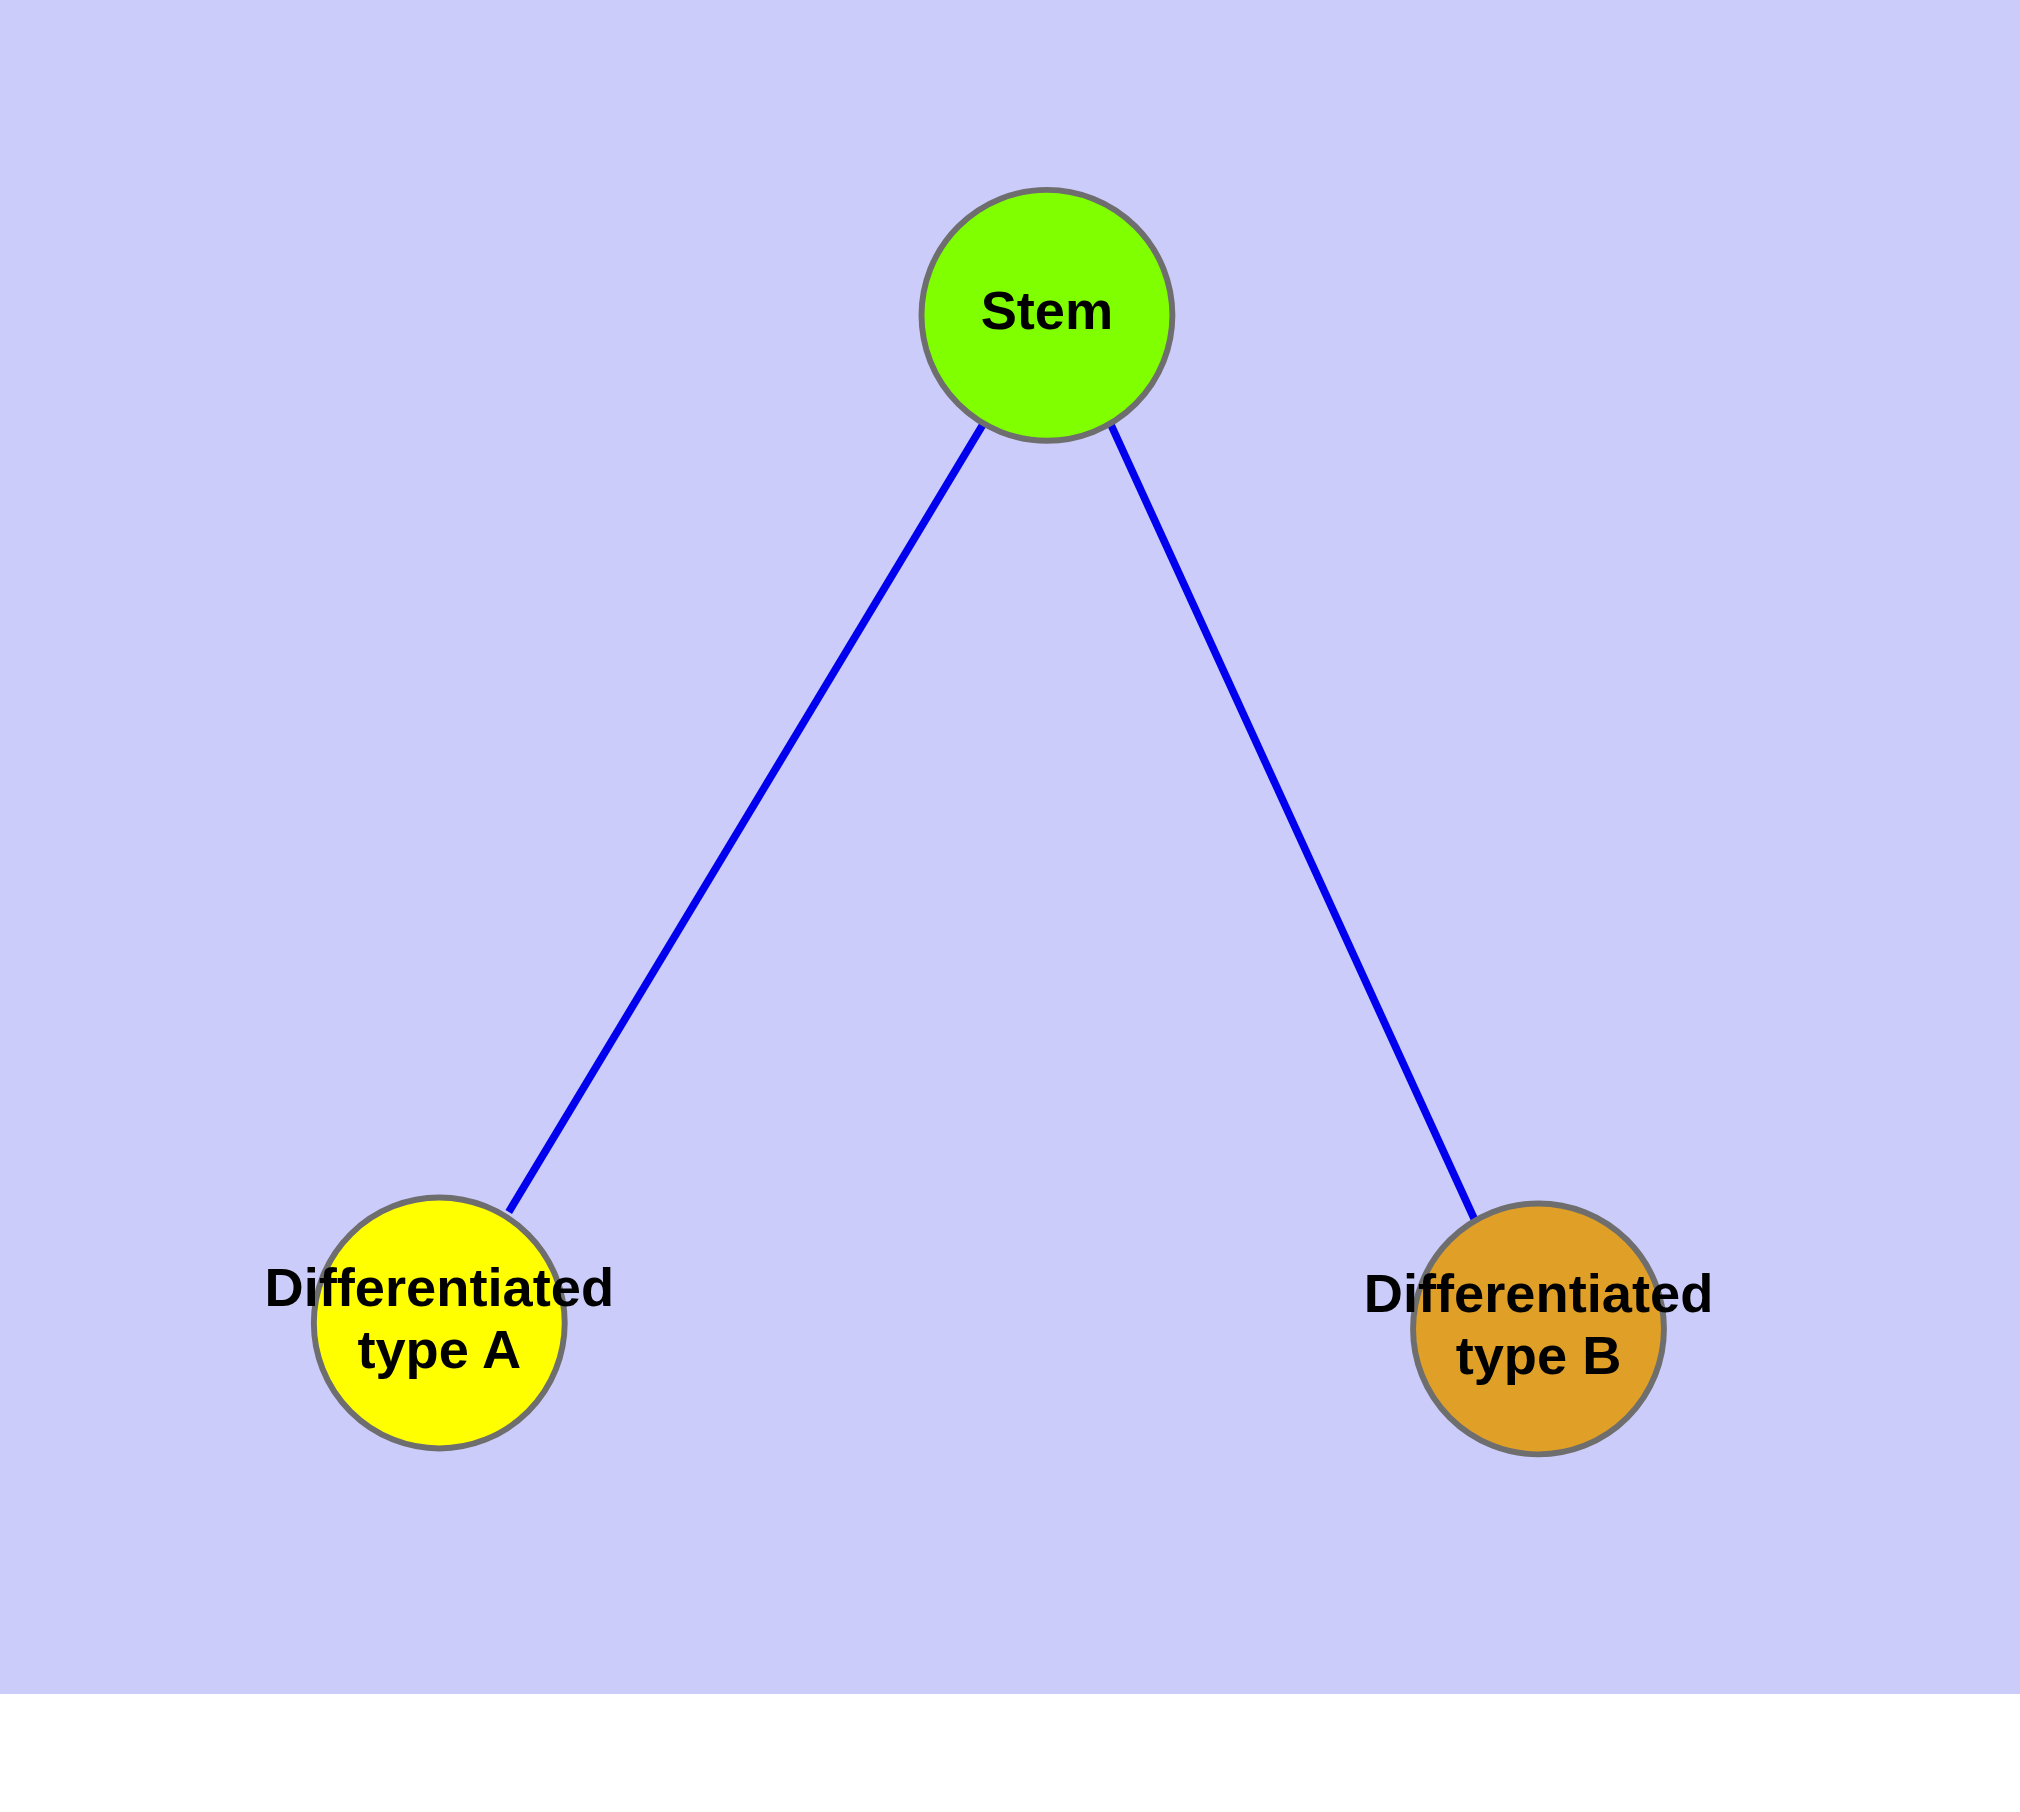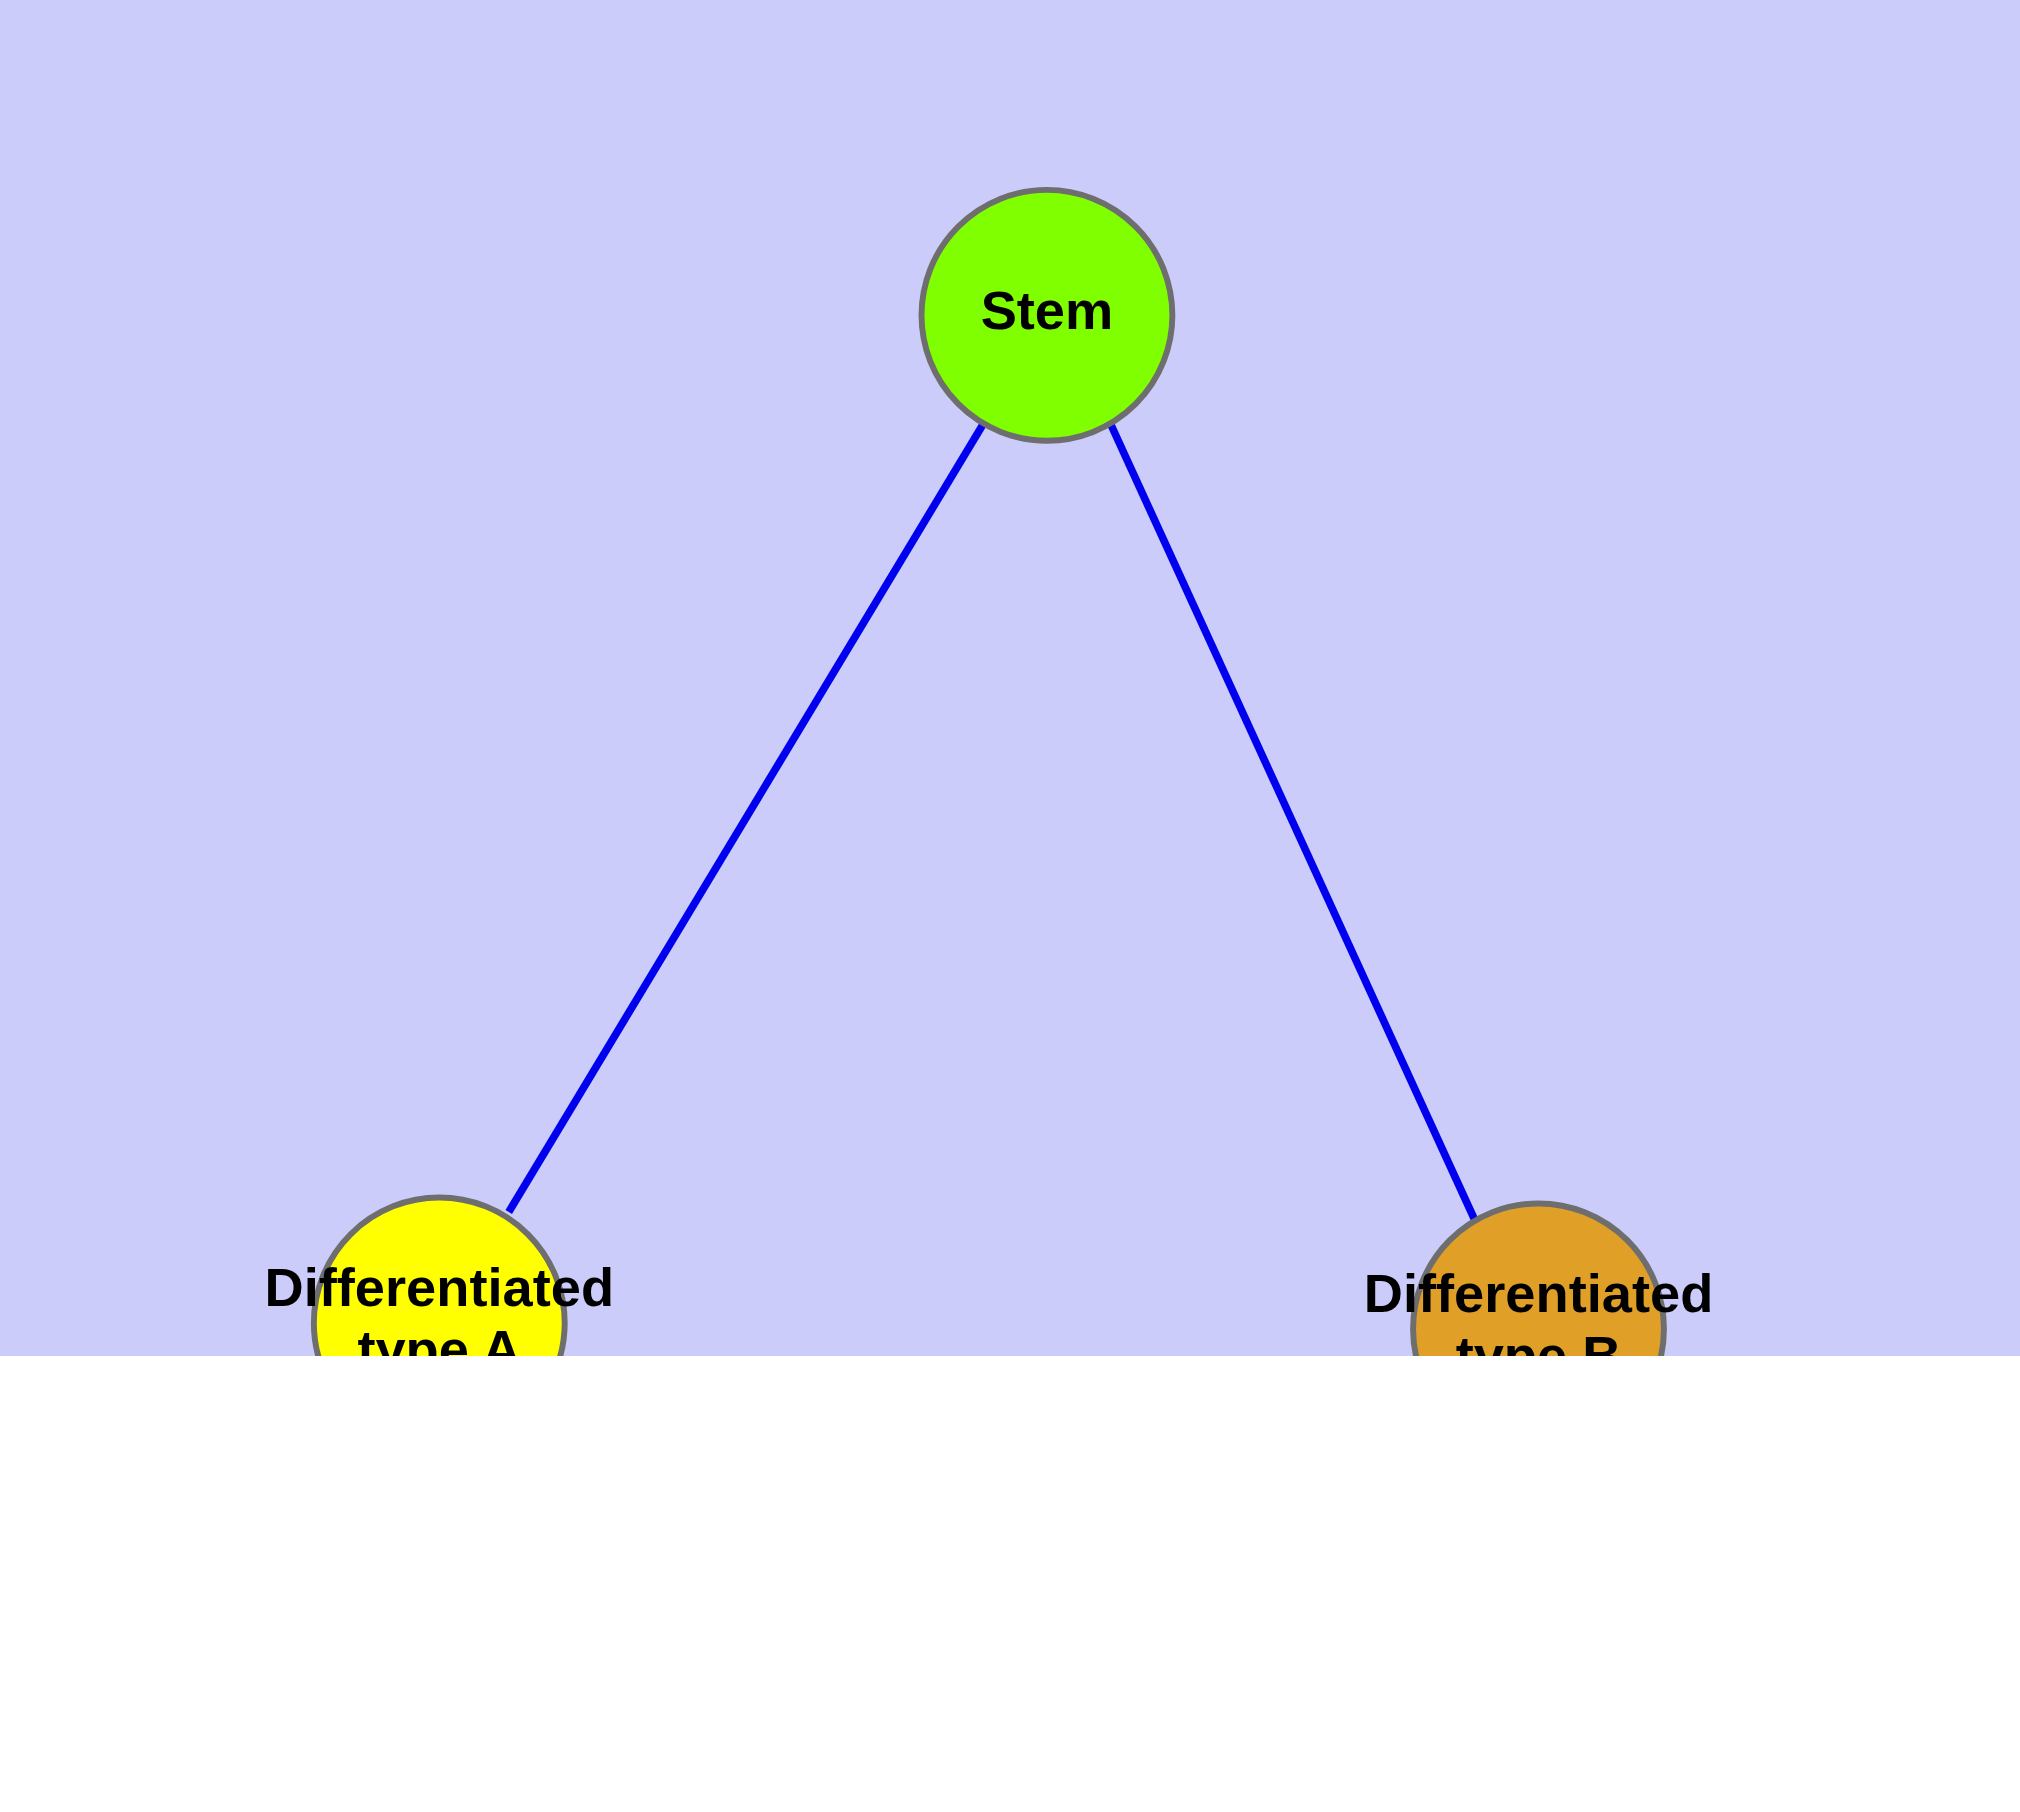--- a/index.html
+++ b/index.html
@@ -32,21 +32,21 @@
     fill: #000000;
     font-family: "Liberation Sans", "DejaVu Sans", sans-serif;
     paint-order: normal;
     text-anchor: middle;
     dominant-baseline: middle;
   }
 </style>
 </head>
 <body>
 
-<div id="canvas" style="width: 2021px; height: 1356px;">
+<div id="canvas" style="width: 2021px; height: 1694px;">
 
   <div id="bg-rect" style="background: rgb(204, 204, 250);"></div>
 
   <svg id="graph-svg" viewBox="0 0 2384 2138" xmlns="http://www.w3.org/2000/svg" style="width: 2021px; height: 1812px;">
     <g id="edges-layer">
         <line x1="1160" y1="500" x2="600" y2="1430" stroke="#0000ee" stroke-width="9" stroke-linecap="butt"></line>
         <line x1="1310" y1="500" x2="1740" y2="1440" stroke="#0000ee" stroke-width="9" stroke-linecap="butt"></line>
       </g>
     <g id="nodes-layer">
         <circle cx="1235" cy="372" r="148" fill="#7fff00" stroke="#6e6e6e" stroke-width="7"></circle>

